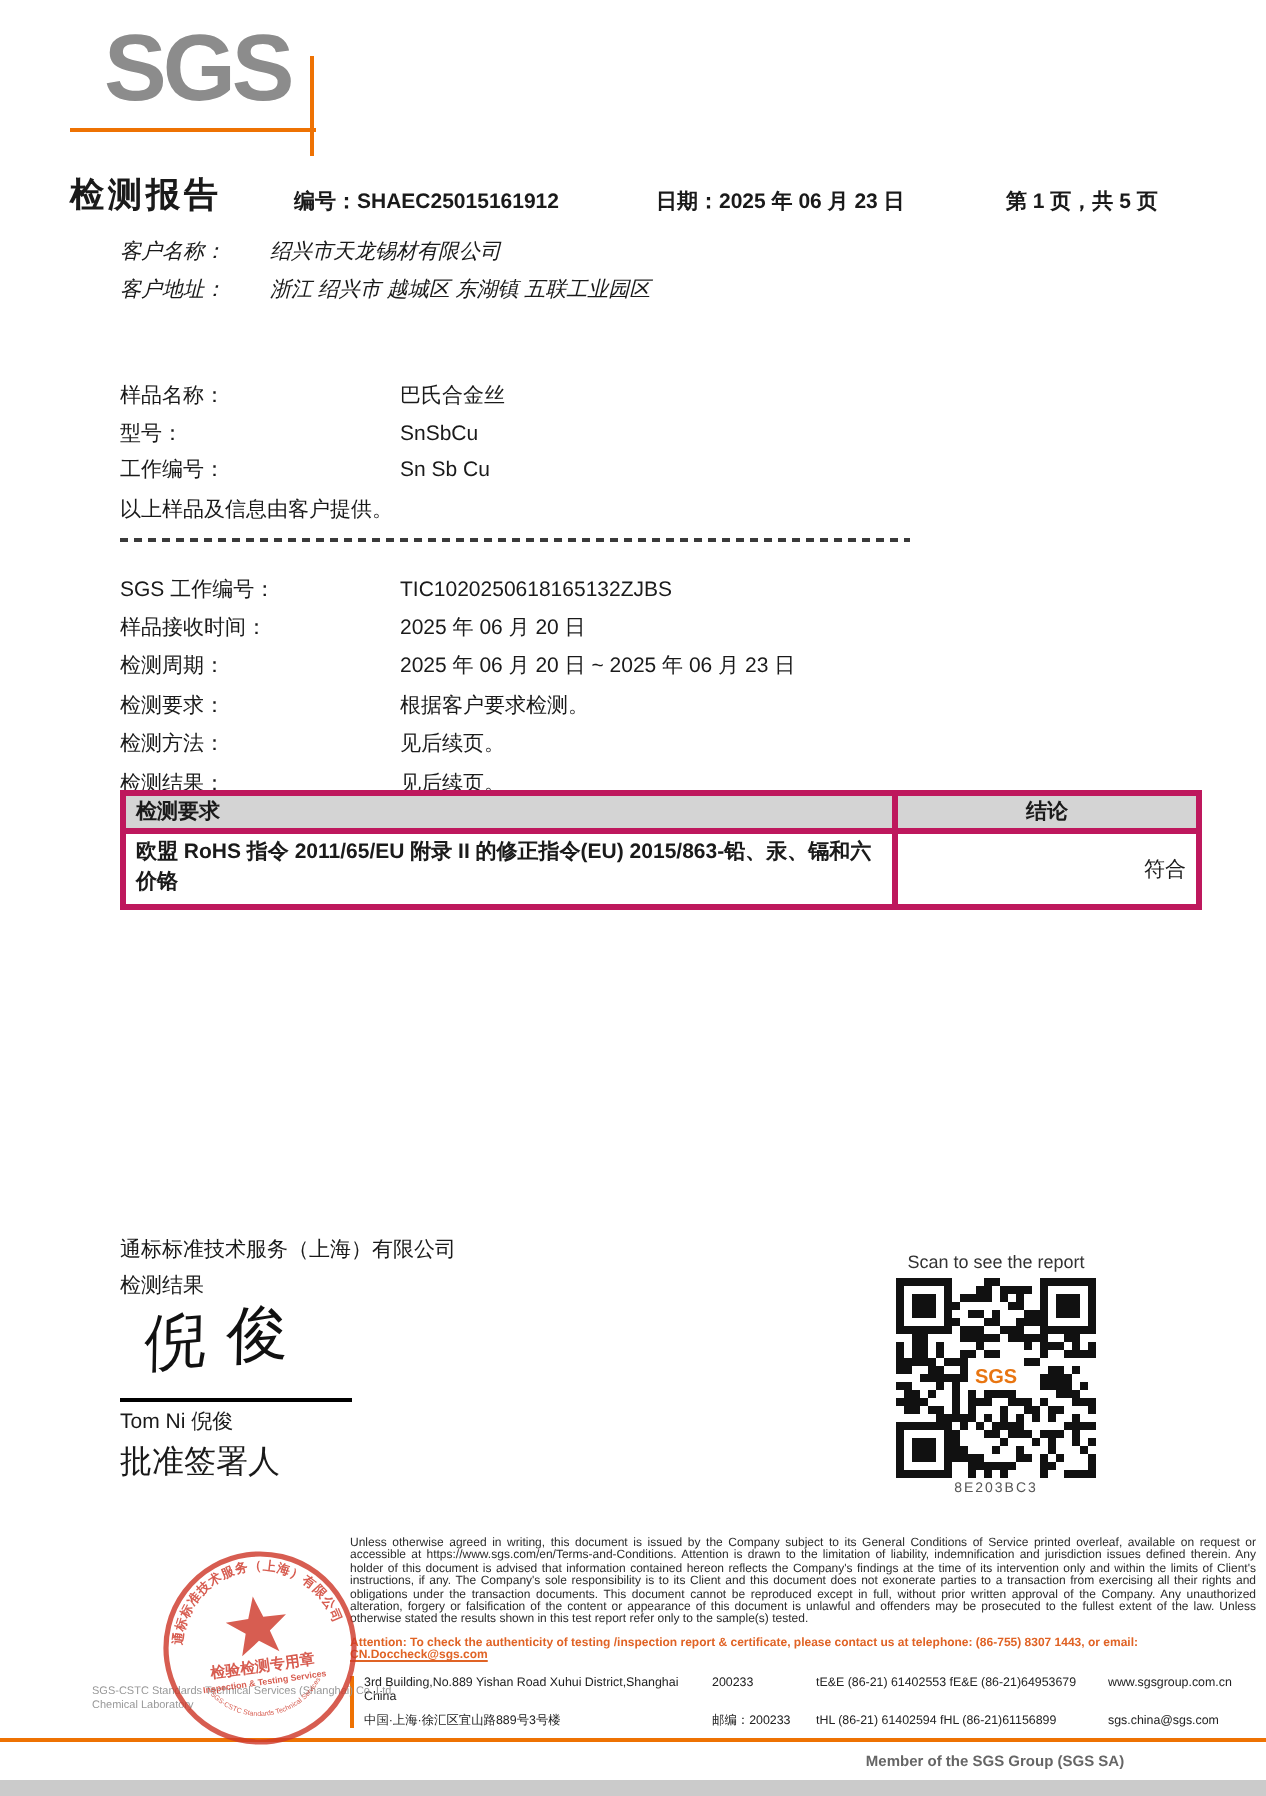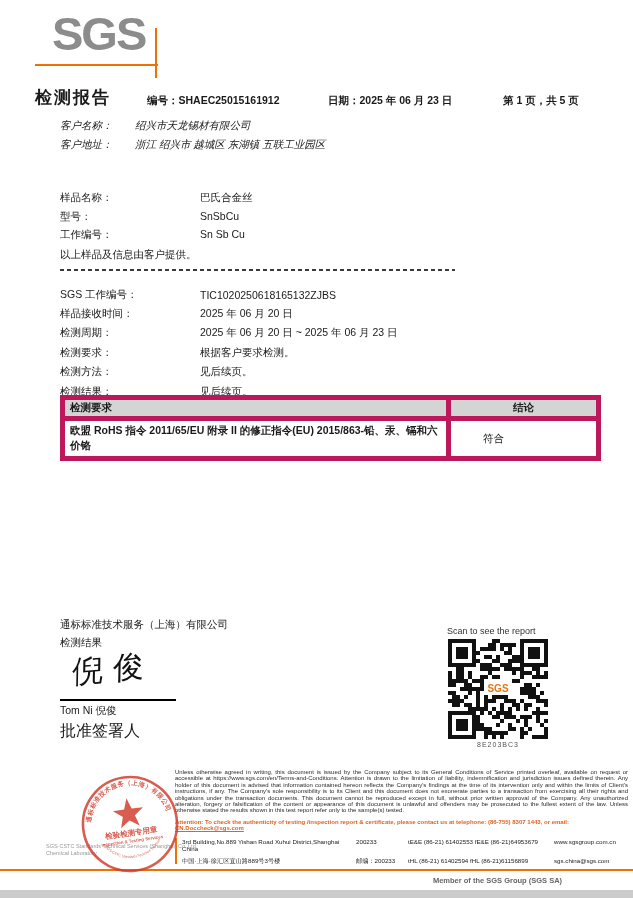--- a/index.html
+++ b/index.html
@@ -29,38 +29,38 @@
   .sample-block { top:191px; }
   .sample-block .row { height:18.5px; }
   .sample-note { margin-top:1px; height:17px; }
   .dash-line { margin-top:4px; width:395px; height:2px;
     background:repeating-linear-gradient(90deg,#3a3a3a 0 4px,transparent 4px 7px); }
   .job-block { top:285px; }
   .job-block .row { height:19.4px;align-items:center; }
 
   
   .concl-table { position:absolute; left:60px; top:395px; width:541px; border-collapse:collapse; font-size:10.5px; }
-  .concl-table th, .concl-table td { border:5px solid #be185d; padding:1px 5px; }
+  .concl-table th, .concl-table td { border:3px solid #be185d; padding:1px 5px; }
   .concl-table th { background:#d4d4d4; font-weight:bold; height:16px; }
   .concl-table th.c1 { text-align:left; width:386px; }
   .concl-table th.c2 { text-align:center; }
   .concl-table td.req { font-weight:bold; line-height:15px; padding-top:2px; padding-bottom:3px; }
-  .concl-table td.res { text-align:left;padding-left:32px; }
+  .concl-table td.res { text-align:right;padding-left:32px; }
 
   
   .sig-company { position:absolute; left:60px; top:618px; font-size:10.5px; }
   .sig-label { position:absolute; left:60px; top:636px; font-size:10.5px; }
   .sig-script { position:absolute; left:72px; top:648px; font-size:31px; color:#111;
     font-family:"DejaVu Serif",serif; letter-spacing:10px; transform:rotate(-5deg) skewX(-6deg); }
   .sig-line { position:absolute; left:60px; top:699px; width:116px; height:2px; background:#000; }
   .sig-name { position:absolute; left:60px; top:704px; font-size:10.5px; }
   .sig-title { position:absolute; left:60px; top:721px; font-size:16px;font-family:Liberation Serif, serif; }
 
   
-  .qr-caption { position:absolute; left:447px; top:626px; width:102px; font-size:9px; color:#333; }
+  .qr-caption { position:absolute; left:447px; top:626px; width:102px; text-align:center; font-size:9px; color:#333; }
   .qr-box { position:absolute; left:448px; top:639px; width:100px; height:100px; }
   .qr-code-text { position:absolute; left:447px; top:741px; width:102px; text-align:center; font-size:7px; color:#555; letter-spacing:1px; }
 
   
   .stamp-caption { position:absolute; left:46px; top:843px; font-size:5.5px; color:#999; line-height:7px; z-index:1; white-space:nowrap; }
   .stamp { position:absolute; left:80px; top:774px; width:100px; height:100px; transform:rotate(-8deg); z-index:2; }
 
   
   .footer-legal { position:absolute; left:175px; top:769px; width:453px; font-size:6px; line-height:6.4px; color:#2b2b2b; text-align:justify; }
   .footer-attn { position:absolute; left:175px; top:819px; width:453px; font-size:6px; line-height:6.4px; color:#e06325; font-weight:bold; }

